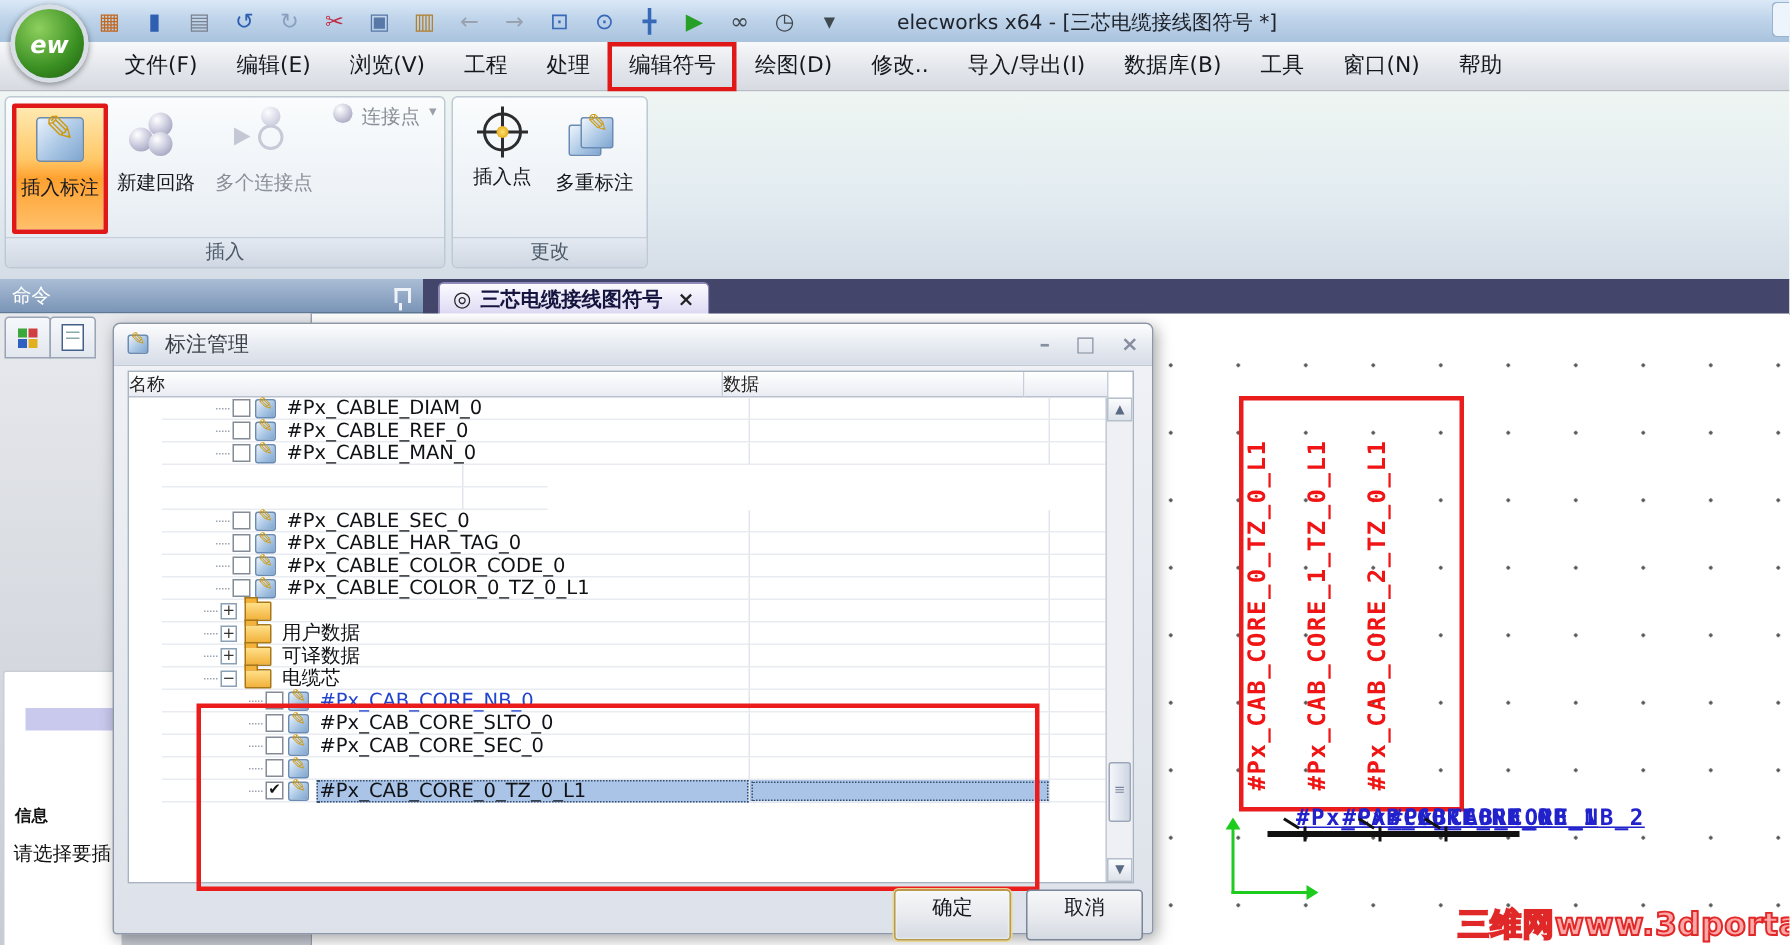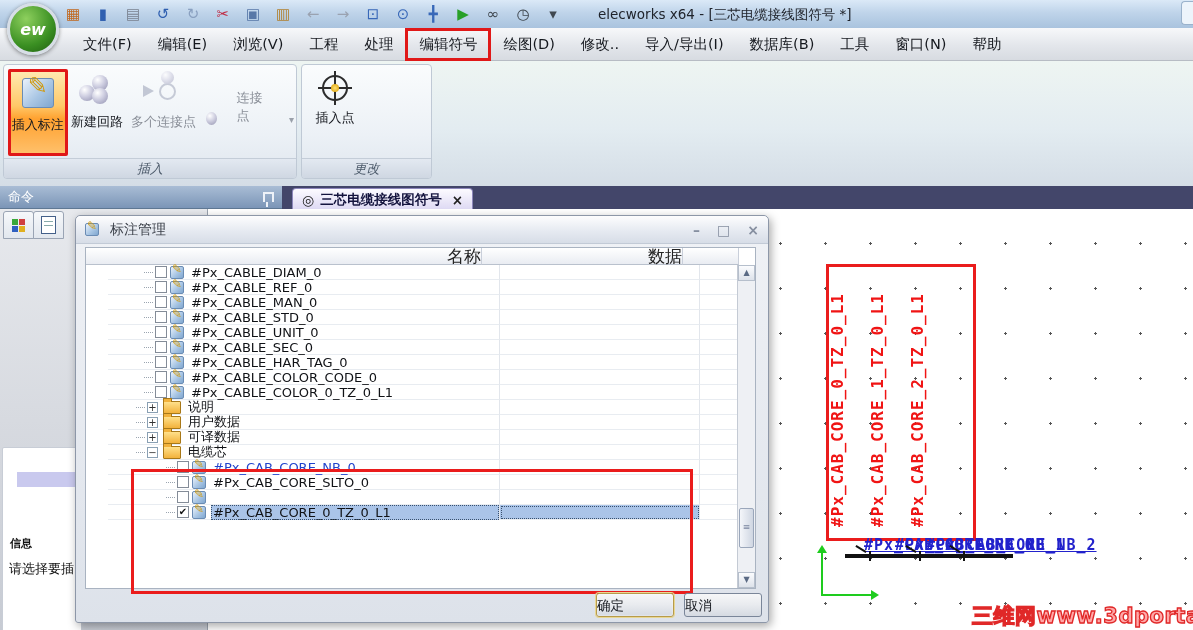--- a/index.html
+++ b/index.html
@@ -29,42 +29,42 @@
 
   
   .ribbon{left:0;top:61px;width:1193px;height:125px;
     background:linear-gradient(#eef5f2,#e3ecf1 55%,#d4dde6);border-bottom:1px solid #b3bcc6;}
   .rgroup{position:absolute;top:3px;height:115px;border:1px solid #bfc9d5;border-radius:4px;
     background:linear-gradient(#fafcfd,#ecf1f6 62%,#dfe6ee);box-sizing:border-box;}
   .rg1{left:3px;width:294px;}
   .rg2{left:301px;width:131px;}
   .rglabel{position:absolute;left:0;right:0;bottom:0;height:19px;text-align:center;
     line-height:19px;font-size:13px;color:#4c5a6a;
-    background:linear-gradient(#e3e9f1,#cfd7e2);border-top:1px solid #c4cdd8;border-radius:0 0 3px 3px;font-style:italic;}
+    background:linear-gradient(#e3e9f1,#cfd7e2);border-top:1px solid #c4cdd8;border-radius:0 0 3px 3px;}
   .rrow{display:flex;align-items:flex-start;padding:4px 2px 0 4px;}
   .rbtn{display:flex;flex-direction:column;align-items:center;justify-content:flex-start;
     gap:8px;padding-top:6px;height:80px;font-size:13px;color:#15181e;}
   .rbtn .cap{white-space:nowrap;}
   .hlbtn{border:3px solid #e01818;border-radius:2px;
     background:linear-gradient(#ffe9b0,#ffc868 42%,#ffa12f 58%,#ffc06a);box-sizing:border-box;height:87px;width:64px;}
   .dis .cap{color:#8a8f98;}
   
   .tag-big{position:relative;width:30px;height:28px;border-radius:3px;
     background:linear-gradient(135deg,#eaf2fb,#a9c6e4 55%,#7fa6cf);border:1px solid #6a8cb4;}
   .tag-big::after{content:"✎";position:absolute;left:5px;top:-7px;font-size:24px;color:#cf9a10;}
   .spheres{position:relative;width:36px;height:30px;}
   .sp{position:absolute;width:16px;height:16px;border-radius:50%;
     background:radial-gradient(circle at 35% 30%,#ffffff,#cdcde0 45%,#8f8fae);}
   .spheres .s1{left:0;top:10px;} .spheres .s2{left:13px;top:0;} .spheres .s3{left:13px;top:13px;}
   .multi-conn{position:relative;width:40px;height:30px;opacity:.55;}
   .multi-conn .arr{position:absolute;left:0;top:10px;width:0;height:0;
     border:6px solid transparent;border-left:11px solid #9aa0b6;}
   .multi-conn .ring{position:absolute;left:16px;top:8px;width:13px;height:13px;border-radius:50%;border:2px solid #a0a6ba;}
   .multi-conn .sp{width:13px;height:13px;left:18px;top:-4px;}
-  .conn-mini{display:flex;align-items:flex-end;gap:19px;margin:20px 0 0 6px;color:#8a8f98;font-size:13px;}
+  .conn-mini{display:flex;align-items:flex-start;gap:6px;margin:0 0 0 6px;color:#8a8f98;font-size:13px;}
   .dot-sphere{width:13px;height:13px;border-radius:50%;
     background:radial-gradient(circle at 35% 30%,#fff,#cfcfe0 45%,#9494b0);}
   .dd{font-size:10px;color:#9aa0aa;}
   .crosshair{position:relative;width:26px;height:26px;border:2px solid #2c2c2c;border-radius:50%;box-sizing:border-box;}
   .crosshair::before{content:"";position:absolute;left:50%;top:-6px;bottom:-6px;width:2px;margin-left:-1px;background:#2c2c2c;}
   .crosshair::after{content:"";position:absolute;top:50%;left:-6px;right:-6px;height:2px;margin-top:-1px;background:#2c2c2c;}
   .crosshair .cdot{position:absolute;left:50%;top:50%;width:8px;height:8px;margin:-4px 0 0 -4px;border-radius:50%;
     background:radial-gradient(#ffe070,#d99b00);z-index:2;}
   .multitag{position:relative;width:38px;height:30px;}
   .mt{position:absolute;width:20px;height:19px;border-radius:2px;border:1px solid #6a8cb4;
@@ -126,21 +126,21 @@
     background:linear-gradient(#f0f2f6,#dde2ea);border:1px solid #8d97a8;border-radius:5px 5px 3px 3px;
     box-shadow:2px 3px 10px rgba(0,0,0,.35);}
   .dlg-title{position:absolute;left:0;top:0;right:0;height:27px;display:flex;align-items:center;padding:0 9px;
     background:linear-gradient(#fdfdfe,#e6eaf1 55%,#d7dde7);border-bottom:1px solid #c2cad6;border-radius:5px 5px 0 0;}
   .dlg-title .cap{margin-left:6px;font-size:14px;color:#3a3f48;}
   .dlg-ctrls{margin-left:auto;display:flex;gap:17px;font-size:14px;font-weight:bold;color:#868fa0;}
   .dlg-list{position:absolute;left:9px;top:31px;width:671px;height:342px;background:#fff;
     border:1px solid #a9b3c1;box-sizing:border-box;overflow:hidden;}
   .lhead{display:flex;height:17px;}
   .lhead .hc{background:linear-gradient(#ffffff,#e9ecf2);border-right:1px solid #c9cfda;border-bottom:1px solid #b9c1cd;
-    box-sizing:border-box;text-align:right;line-height:16px;font-size:17px;color:#222;}
+    box-sizing:border-box;text-align:left;line-height:16px;font-size:12px;color:#222;}
   .h1{width:396px;} .h2{width:201px;} .h3{width:56px;}
   .lrow{display:flex;height:15px;align-items:stretch;padding-left:22px;}
   .c1{width:396px;display:flex;align-items:center;border-right:1px solid #e2e6ec;border-bottom:1px solid #e8ecf1;box-sizing:border-box;}
   .c2{width:201px;border-right:1px solid #e2e6ec;border-bottom:1px solid #e8ecf1;box-sizing:border-box;}
   .c3{width:56px;border-bottom:1px solid #e8ecf1;box-sizing:border-box;}
   .dots{width:9px;border-bottom:1px dotted #9aa4b0;height:1px;margin-right:2px;}
   .exp{width:11px;height:11px;border:1px solid #8aa0b4;background:#fff;font-size:10px;line-height:9px;
     text-align:center;color:#333;margin-right:3px;box-sizing:border-box;}
   .cb{width:12px;height:12px;border:1px solid #848c98;background:#fff;margin-right:3px;box-sizing:border-box;
     font-size:10px;line-height:10px;text-align:center;color:#111;}
@@ -155,21 +155,21 @@
   .lbl.blue{color:#2244cc;}
   .sel .lbl{background:#aac4e8;outline:1px dotted #38506e;outline-offset:-1px;}
   .sel .c2{background:#aac4e8;outline:1px dotted #38506e;outline-offset:-2px;}
   .dlg-redbox{position:absolute;left:55px;top:253px;width:556px;height:119px;border:3px solid #ea1c1c;pointer-events:none;}
   .sb{position:absolute;right:0;top:17px;bottom:0;width:17px;background:#eef0f4;border-left:1px solid #c4cad4;}
   .sb-up,.sb-dn{position:absolute;left:0;right:0;height:16px;background:linear-gradient(#fbfcfe,#dde2ea);
     border:1px solid #b6bfcc;box-sizing:border-box;text-align:center;font-size:8px;line-height:14px;color:#5a6a84;}
   .sb-up{top:0;} .sb-dn{bottom:0;}
   .sb-thumb{position:absolute;left:1px;right:1px;top:243px;height:38px;border:1px solid #9aa6ba;border-radius:2px;
     background:linear-gradient(90deg,#f4f6fa,#cfd6e2);text-align:center;font-size:9px;line-height:36px;color:#7a86a0;}
-  .btn{position:absolute;top:377px;width:78px;height:24px;border-radius:3px;text-align:left;line-height:22px;
+  .btn{position:absolute;top:377px;width:78px;height:34px;border-radius:3px;text-align:center;line-height:22px;
     font-size:13.5px;color:#15181e;background:linear-gradient(#f6f7f8,#e9ebef 48%,#d5dae2);box-sizing:border-box;}
   .btn-ok{left:520px;border:1px solid #b79b4a;box-shadow:0 0 0 1px #e8d794, inset 0 0 2px #fff;}
   .btn-cancel{left:608px;border:1px solid #7a8699;}
 </style>
 </head>
 <body>
 
 <div class="abs titlebar"></div>
 <div class="abs app-badge">ew</div>
 <div class="abs qat">
@@ -241,20 +241,27 @@
     </div>
     <div class="rglabel">插入</div>
   </div>
   <div class="rgroup rg2">
     <div class="rrow">
       <div class="rbtn" style="width:58px">
         <span class="crosshair">
             <i class="cdot"></i>
           </span>
         <span class="cap">插入点</span>
+      </div>
+      <div class="rbtn" style="width:66px">
+        <span class="multitag">
+            <i class="mt m1"></i>
+            <i class="mt m2"></i>
+          </span>
+        <span class="cap">多重标注</span>
       </div>
     </div>
     <div class="rglabel">更改</div>
   </div>
 </div>
 
 <div class="abs dock-header">
   <span>命令</span>
   <span class="pin"></span>
 </div>
@@ -355,38 +362,24 @@
             <span style="width: 36px; flex: 0 0 auto;"></span>
             <span class="dots"></span>
             <span class="cb"></span>
             <span class="tagicon"></span>
             <span class="lbl">#Px_CABLE_MAN_0</span>
           </div>
           <div class="c2"></div>
           <div class="c3"></div>
         </div>
         <div class="lrow">
-          <div class="c1">
-            <span style="width: 36px; flex: 0 0 auto;"></span>
-            <span class="dots"></span>
-            <span class="cb"></span>
-            <span class="tagicon"></span>
-            <span class="lbl">#Px_CABLE_STD_0</span>
-          </div>
-          <div class="c2"></div>
-          <div class="c3"></div>
-        </div>
-        <div class="lrow">
-          <div class="c1">
-            <span style="width: 36px; flex: 0 0 auto;"></span>
-            <span class="dots"></span>
-            <span class="cb"></span>
-            <span class="tagicon"></span>
-            <span class="lbl">#Px_CABLE_UNIT_0</span>
-          </div>
+          <div class="c2"></div>
+          <div class="c3"></div>
+        </div>
+        <div class="lrow">
           <div class="c2"></div>
           <div class="c3"></div>
         </div>
         <div class="lrow">
           <div class="c1">
             <span style="width: 36px; flex: 0 0 auto;"></span>
             <span class="dots"></span>
             <span class="cb"></span>
             <span class="tagicon"></span>
             <span class="lbl">#Px_CABLE_SEC_0</span>
@@ -426,21 +419,20 @@
           </div>
           <div class="c2"></div>
           <div class="c3"></div>
         </div>
         <div class="lrow">
           <div class="c1">
             <span style="width: 28px; flex: 0 0 auto;"></span>
             <span class="dots"></span>
             <span class="exp">+</span>
             <span class="folder"></span>
-            <span class="lbl">说明</span>
           </div>
           <div class="c2"></div>
           <div class="c3"></div>
         </div>
         <div class="lrow">
           <div class="c1">
             <span style="width: 28px; flex: 0 0 auto;"></span>
             <span class="dots"></span>
             <span class="exp">+</span>
             <span class="folder"></span>
@@ -482,20 +474,31 @@
           <div class="c2"></div>
           <div class="c3"></div>
         </div>
         <div class="lrow">
           <div class="c1">
             <span style="width: 58px; flex: 0 0 auto;"></span>
             <span class="dots"></span>
             <span class="cb"></span>
             <span class="tagicon"></span>
             <span class="lbl">#Px_CAB_CORE_SLTO_0</span>
+          </div>
+          <div class="c2"></div>
+          <div class="c3"></div>
+        </div>
+        <div class="lrow">
+          <div class="c1">
+            <span style="width: 58px; flex: 0 0 auto;"></span>
+            <span class="dots"></span>
+            <span class="cb"></span>
+            <span class="tagicon"></span>
+            <span class="lbl">#Px_CAB_CORE_SEC_0</span>
           </div>
           <div class="c2"></div>
           <div class="c3"></div>
         </div>
         <div class="lrow">
           <div class="c1">
             <span style="width: 58px; flex: 0 0 auto;"></span>
             <span class="dots"></span>
             <span class="cb"></span>
             <span class="tagicon"></span>

